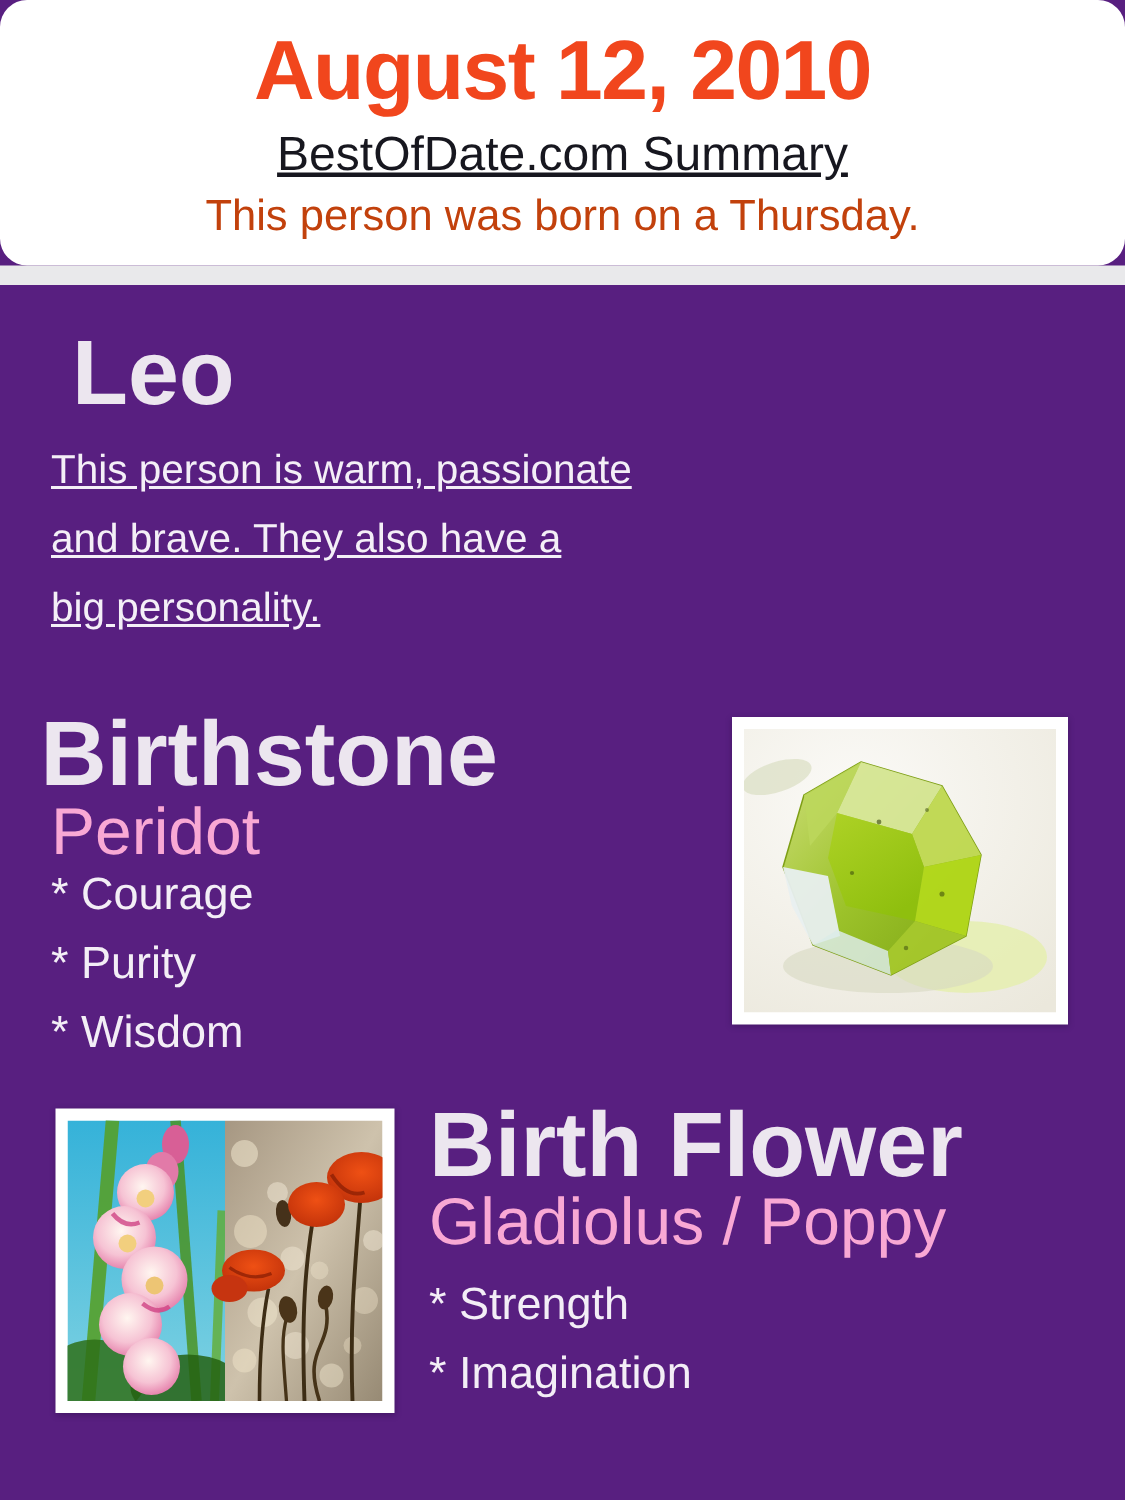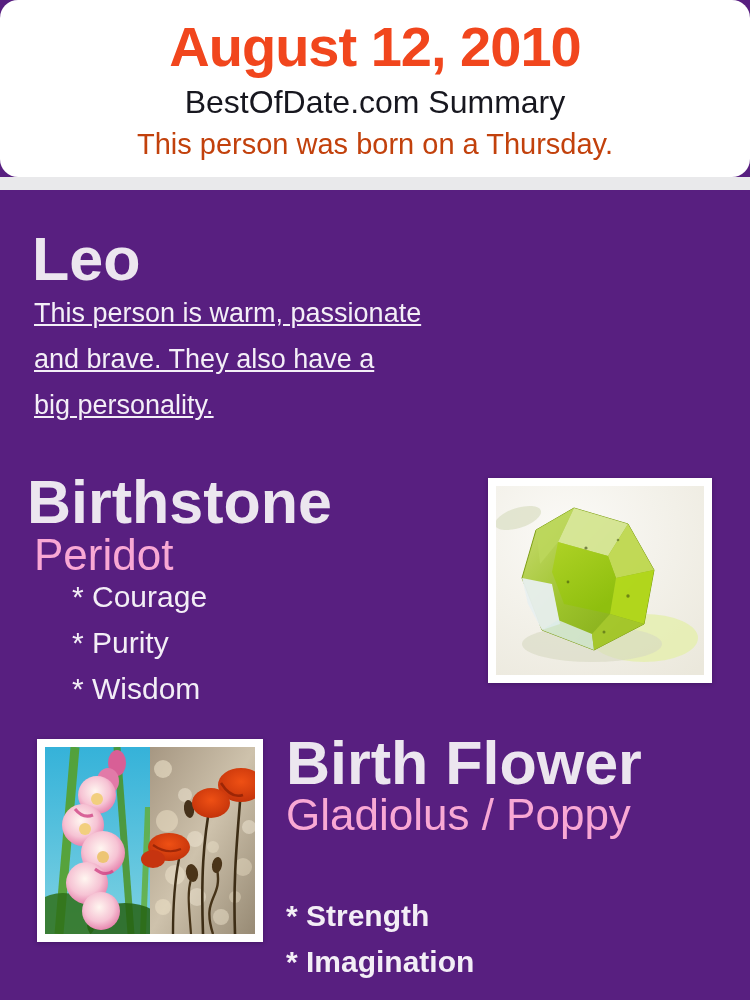--- a/index.html
+++ b/index.html
@@ -11,41 +11,41 @@
   }
   
   .header {
     position:absolute; top:0; left:0; width:750px; height:177px;
     background:#ffffff; text-align:center;border-radius:18px;
   }
   .date-title {
     padding-top:14px; font-size:56px; font-weight:700; color:#F1461D;
     letter-spacing:-1px;
   }
-  .site-summary { margin-top:5px; font-size:32px; font-weight:400; color:#17171F; }
+  .site-summary { margin-top:5px; font-size:32px; font-weight:400; color:#17171F;text-decoration:underline; }
   .born-on { margin-top:7px; font-size:29px; font-weight:400; color:#c2410c; }
   .header-divider {
     position:absolute; top:177px; left:0; width:750px; height:13px;
     background:#E9E9EB;
   }
   
   .h-big { font-size:61px; font-weight:700; color:#ECE6EF; line-height:1.12; }
   .sub-name { font-size:44px; font-weight:400; color:#f9a8d4; }
   .trait { font-size:30px; color:#F3EEF6; line-height:30px; margin-bottom:16px; }
-  .zodiac-sign { position:absolute; left:32px; top:214px;margin-top:11px; }
+  .zodiac-sign { position:absolute; left:48px; top:214px; }
   .zodiac-desc {
     position:absolute; left:34px; top:290px;
     font-size:27px; color:#F4EFF7; line-height:46px;text-decoration:underline;
   }
   .birthstone-heading { position:absolute; left:27px; top:468px; }
   .birthstone-name { position:absolute; left:34px; top:530px; }
-  .birthstone-traits { position:absolute; left:34px; top:582px;margin-left:38px; }
+  .birthstone-traits { position:absolute; left:34px; top:582px; }
   .flower-heading { position:absolute; left:286px; top:729px; }
   .flower-name { position:absolute; left:286px; top:790px; }
-  .flower-traits { position:absolute; left:286px; top:901px;font-weight:bold; }
+  .flower-traits { position:absolute; left:286px; top:855px; }
   
   .photo-frame {
     position:absolute; background:#ffffff; padding:8px;
     box-shadow:0 1px 4px rgba(30,8,50,.35);
   }
   .gem-frame { left:488px; top:478px; width:224px; height:205px; }
   .flower-frame { left:37px; top:739px; width:226px; height:203px; }
   .photo-frame svg { display:block; width:100%; height:100%; }
 </style>
 </head>

